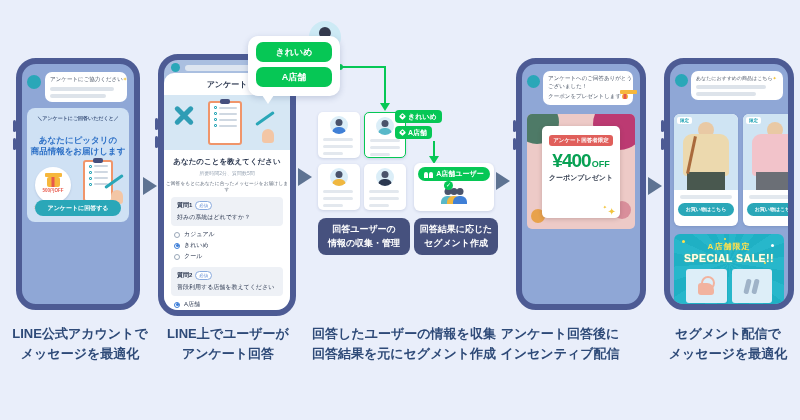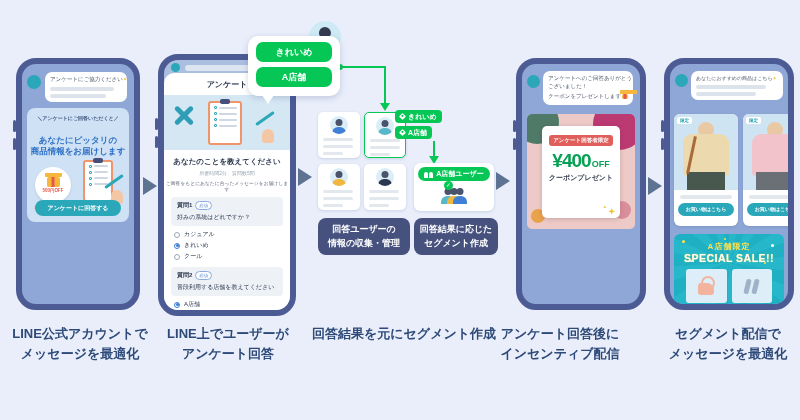--- a/index.html
+++ b/index.html
@@ -480,20 +480,21 @@
 
   <div class="caption" style="left:0;width:160px">
     <div>LINE公式アカウントで</div>
       <div>メッセージを最適化</div>
   </div>
   <div class="caption" style="left:148px;width:160px">
     <div>LINE上でユーザーが</div>
       <div>アンケート回答</div>
   </div>
   <div class="caption" style="left:298px;width:212px">
+    <div>回答したユーザーの情報を収集</div>
       <div>回答結果を元にセグメント作成</div>
   </div>
   <div class="caption" style="left:472px;width:176px">
     <div>アンケート回答後に</div>
       <div>インセンティブ配信</div>
   </div>
   <div class="caption" style="left:644px;width:168px">
     <div>セグメント配信で</div>
       <div>メッセージを最適化</div>
   </div>

